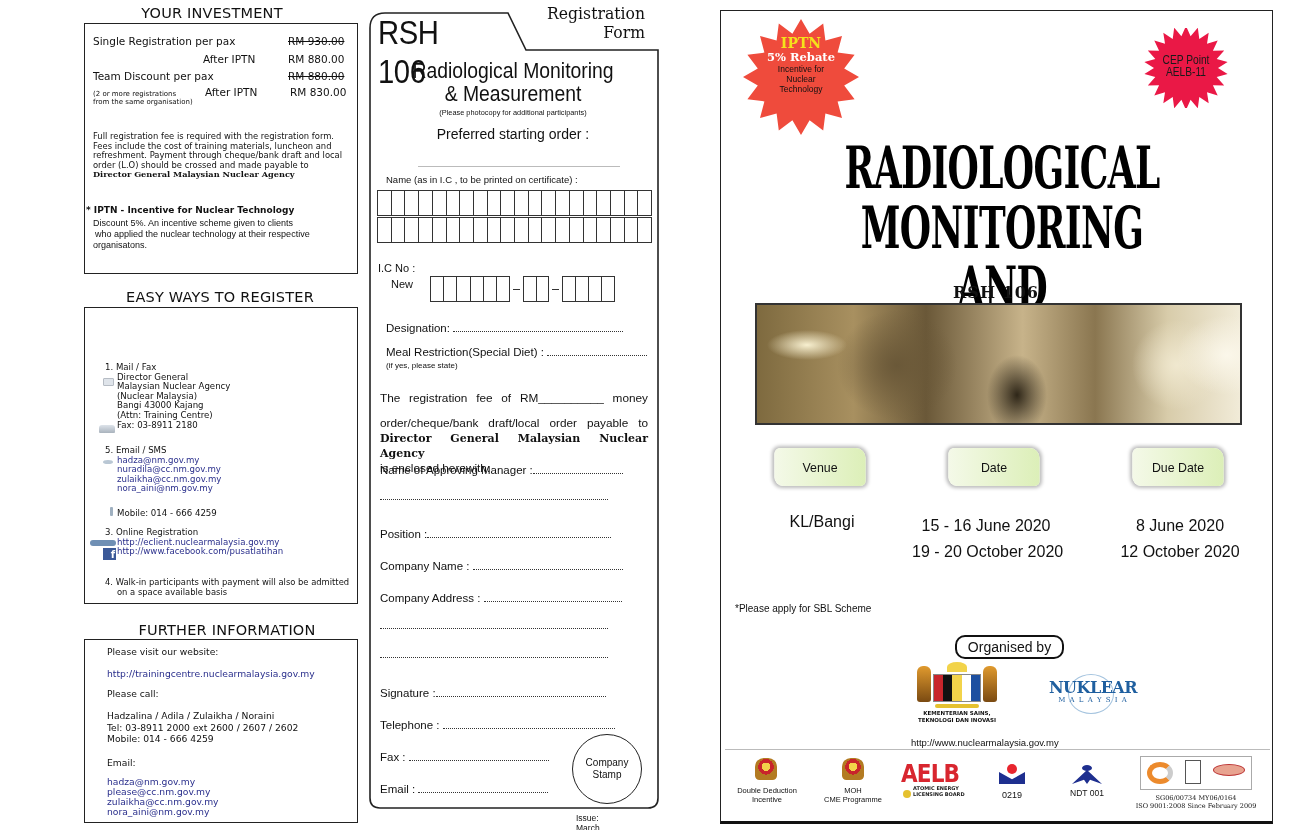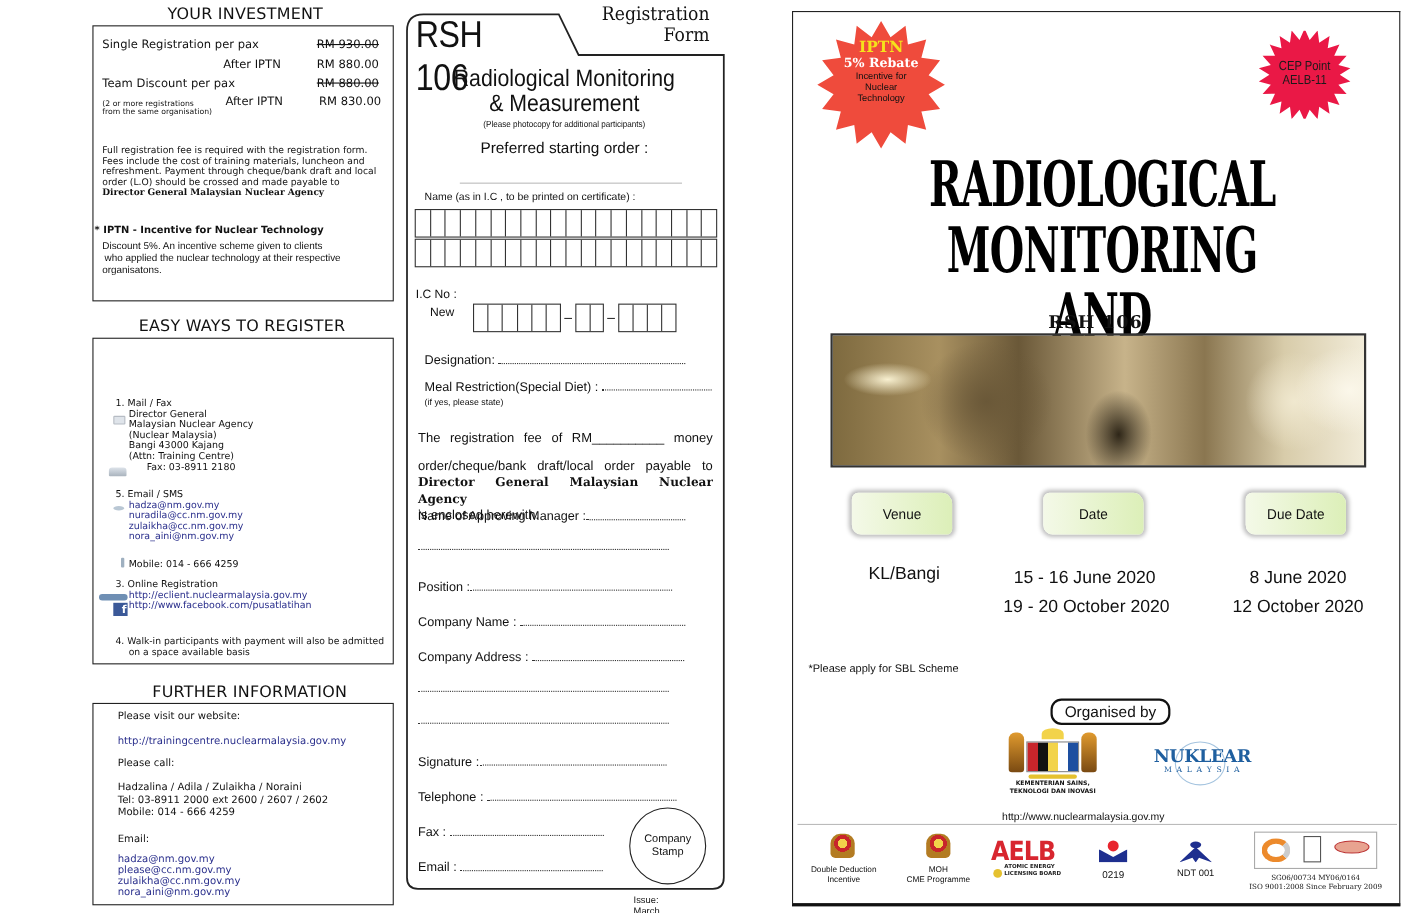--- a/index.html
+++ b/index.html
@@ -25,21 +25,21 @@
   
   .brochure { position: absolute; left: 720px; top: 10px; width: 553px; height: 814px; border: 1.6px solid #222; border-bottom: 3px solid #111; }
   .stencil { font-family: "DejaVu Serif", serif; font-weight: 900; letter-spacing: -1px; transform: scaleX(0.68); transform-origin: center; display: block; text-align: center; color: #000; }
   .tag { position: absolute; width: 96px; height: 38px; background: linear-gradient(90deg, #f4f9e8 0%, #dcefb8 100%); border-radius: 6px 10px 5px 9px; box-shadow: 0 0 4px 2px #bbb; display: flex; align-items: center; justify-content: center; font-family: "Liberation Sans", sans-serif; font-size: 13px; transform: scaleX(0.95); }
   .info-text { position: absolute; font-family: "Liberation Sans", sans-serif; font-size: 16px; text-align: center; color: #111; white-space: nowrap; }
   .logo-label { position: absolute; font-family: "Liberation Sans", sans-serif; font-size: 7.5px; text-align: center; line-height: 9px; color: #111; }
 </style>
 </head>
 <body>
 
-<div class="sec-title" style="left:87px; top:5px; width:272px;text-align:center;">YOUR INVESTMENT</div>
+<div class="sec-title" style="left:76px; top:5px; width:272px;text-align:center;">YOUR INVESTMENT</div>
 <div class="box" style="left:84px; top:23px; width:274px; height:251px;">
   <div class="abs" style="left:8px; top:11px; font-size:10.5px;">Single Registration per pax</div>
   <div class="abs strike" style="left:203px; top:11px; font-size:10.5px;">RM 930.00</div>
   <div class="abs" style="left:118px; top:29px; font-size:10.5px;">After IPTN</div>
   <div class="abs" style="left:203px; top:29px; font-size:10.5px;">RM 880.00</div>
   <div class="abs" style="left:8px; top:46px; font-size:10.5px;">Team Discount per pax</div>
   <div class="abs strike" style="left:203px; top:46px; font-size:10.5px;">RM 880.00</div>
   <div class="abs tiny" style="left:8px; top:66px;">
     <div>(2 or more registrations</div>
     <div>from the same organisation)</div>
@@ -65,21 +65,21 @@
 
 <div class="sec-title" style="left:84px; top:289px; width:272px;">EASY WAYS TO REGISTER</div>
 <div class="box" style="left:84px; top:307px; width:274px; height:297px;">
   <div class="abs" style="left:20px; top:55px; font-size:8.6px; line-height:9.6px;">
     <div>1.  Mail / Fax</div>
     <div style="padding-left:12px;">Director General</div>
     <div style="padding-left:12px;">Malaysian Nuclear Agency</div>
     <div style="padding-left:12px;">(Nuclear Malaysia)</div>
     <div style="padding-left:12px;">Bangi 43000 Kajang</div>
     <div style="padding-left:12px;">(Attn: Training Centre)</div>
-    <div style="padding-left:12px;text-align:center;">Fax: 03-8911 2180</div>
+    <div style="padding-left:12px;">Fax: 03-8911 2180</div>
   </div>
   <div class="abs" style="left:18px; top:70px; width:11px; height:8px; background:#dfe4ea; border:1px solid #b6bcc4; border-radius:1px;"></div>
   <div class="abs" style="left:14px; top:117px; width:16px; height:8px; background:linear-gradient(#dde3ea,#a9b3bd); border-radius:3px 3px 1px 1px;"></div>
 
   <div class="abs" style="left:20px; top:138px; font-size:8.6px; line-height:9.6px;">
     <div>5.  Email / SMS</div>
     <div class="blue" style="padding-left:12px;">hadza@nm.gov.my</div>
     <div class="blue" style="padding-left:12px;">nuradila@cc.nm.gov.my</div>
     <div class="blue" style="padding-left:12px;">zulaikha@cc.nm.gov.my</div>
     <div class="blue" style="padding-left:12px;">nora_aini@nm.gov.my</div>

